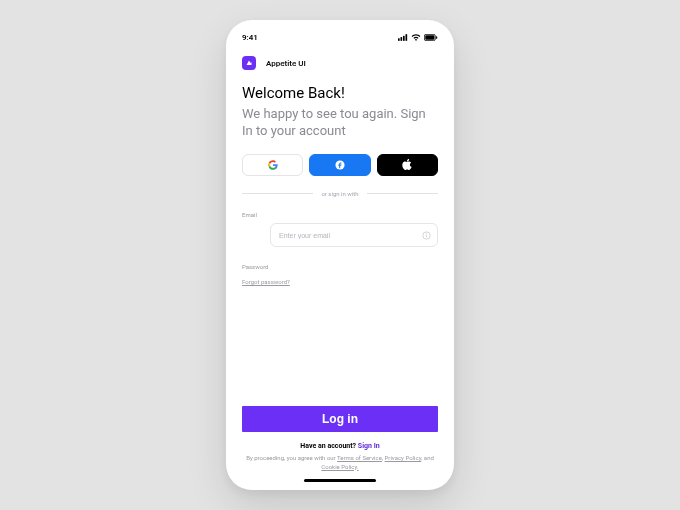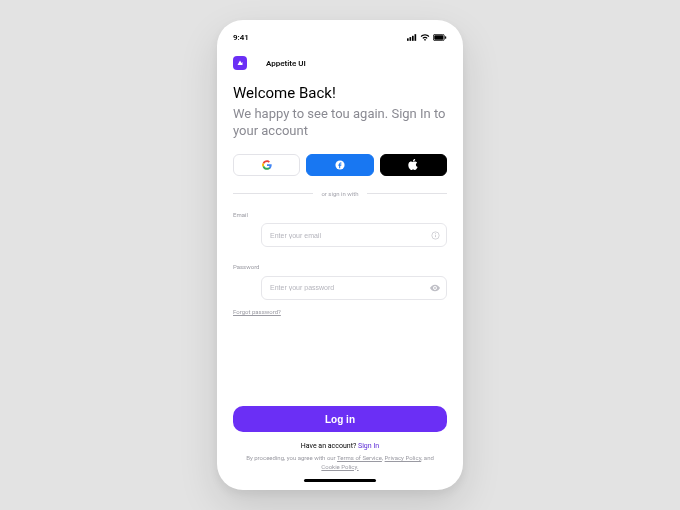--- a/index.html
+++ b/index.html
@@ -5,21 +5,21 @@
   * { box-sizing: border-box; margin: 0; padding: 0; }
   html, body { width: 680px; height: 510px; }
   body {
     background: #e3e3e3;
     font-family: -apple-system, BlinkMacSystemFont, "Segoe UI", Roboto, Helvetica, Arial, sans-serif;
     display: flex;
     align-items: center;
     justify-content: center;
   }
   .phone {
-    width: 246px;
+    width: 228px;
     height: 470px;
     background: #ffffff;
     border-radius: 26px;
     box-shadow: 0 16px 40px rgba(0,0,0,0.12), 0 4px 10px rgba(0,0,0,0.06);
     position: relative;
     overflow: hidden;
     display: flex;
     flex-direction: column;
     padding: 10px 16px 8px 16px;
   }
@@ -29,21 +29,21 @@
     align-items: center;
     font-size: 8px;
     font-weight: 600;
     color: #000;
     height: 14px;
   }
   .status-right { display: flex; align-items: center; gap: 3px; }
   .brand-row {
     display: flex;
     align-items: center;
-    gap: 19px;
+    gap: 10px;
     margin-top: 12px;
   }
   .brand-logo {
     width: 14px; height: 14px;
     background: #6b2ff5;
     border-radius: 4px;
     display: flex; align-items: center; justify-content: center;
   }
   .brand-name { font-size: 8px; font-weight: 600; color: #111; }
   .headline { font-size: 15px; font-weight: 400; color: #000; margin-top: 14px; }
@@ -101,29 +101,29 @@
     margin-top: 8px;
     cursor: pointer;
     display: inline-block;
   }
   .spacer { flex: 1; }
   .primary-btn {
     width: 100%;
     height: 26px;
     background: #6b2ff5;
     border: none;
-    border-radius: 10px;
+    border-radius: 1px;
     color: #fff;
-    font-size: 10px;
+    font-size: 12px;
     font-weight: 600;
     cursor: pointer;
     margin-top: 17px;
   }
   .footer-line1 {
-    font-size: 7px; color: #000; text-align: center; margin-top: 10px; font-weight: 400;
+    font-size: 7px; color: #000; text-align: center; margin-top: 10px; font-weight: 700;
   }
   .footer-line1 .link { color: #5a28d6; cursor: pointer; }
   .footer-line2 {
     font-size: 6px; color: #9a9aa2; text-align: center; margin-top: 4px; line-height: 1.4;
     padding: 0 4px;
   }
   .footer-line2 .u { text-decoration: underline; cursor: pointer; color: #9a9aa2; }
   .home-indicator {
     width: 72px; height: 3px; background: #000; border-radius: 2px;
     margin: 8px auto 0 auto;
@@ -213,29 +213,20 @@
     <span class="input-icon">
       <svg width="9" height="9" viewBox="0 0 16 16">
           <circle cx="8" cy="8" r="6.5" fill="none" stroke="#bfbfc6" stroke-width="1.2"></circle>
           <circle cx="8" cy="5" r="0.9" fill="#bfbfc6"></circle>
           <rect x="7.3" y="7" width="1.4" height="4" rx="0.7" fill="#bfbfc6"></rect>
         </svg>
     </span>
   </div>
 
   <div class="field-label pw">Password</div>
-  <div class="input-wrap">
-    <input class="text-input" type="password" placeholder="Enter your password" style="">
-    <span class="input-icon">
-      <svg width="10" height="8" viewBox="0 0 18 12">
-          <path d="M9 0C4.5 0 1.2 3.5 0 6c1.2 2.5 4.5 6 9 6s7.8-3.5 9-6c-1.2-2.5-4.5-6-9-6zm0 9.5C7.1 9.5 5.5 7.9 5.5 6S7.1 2.5 9 2.5 12.5 4.1 12.5 6 10.9 9.5 9 9.5z" fill="#bfbfc6"></path>
-          <circle cx="9" cy="6" r="1.6" fill="#bfbfc6"></circle>
-        </svg>
-    </span>
-  </div>
 
   <span class="forgot">Forgot password?</span>
 
   <div class="spacer"></div>
 
   <button class="primary-btn">Log in</button>
 
   <div class="footer-line1">
     <span>Have an account? </span><span class="link">Sign In</span>
   </div>

